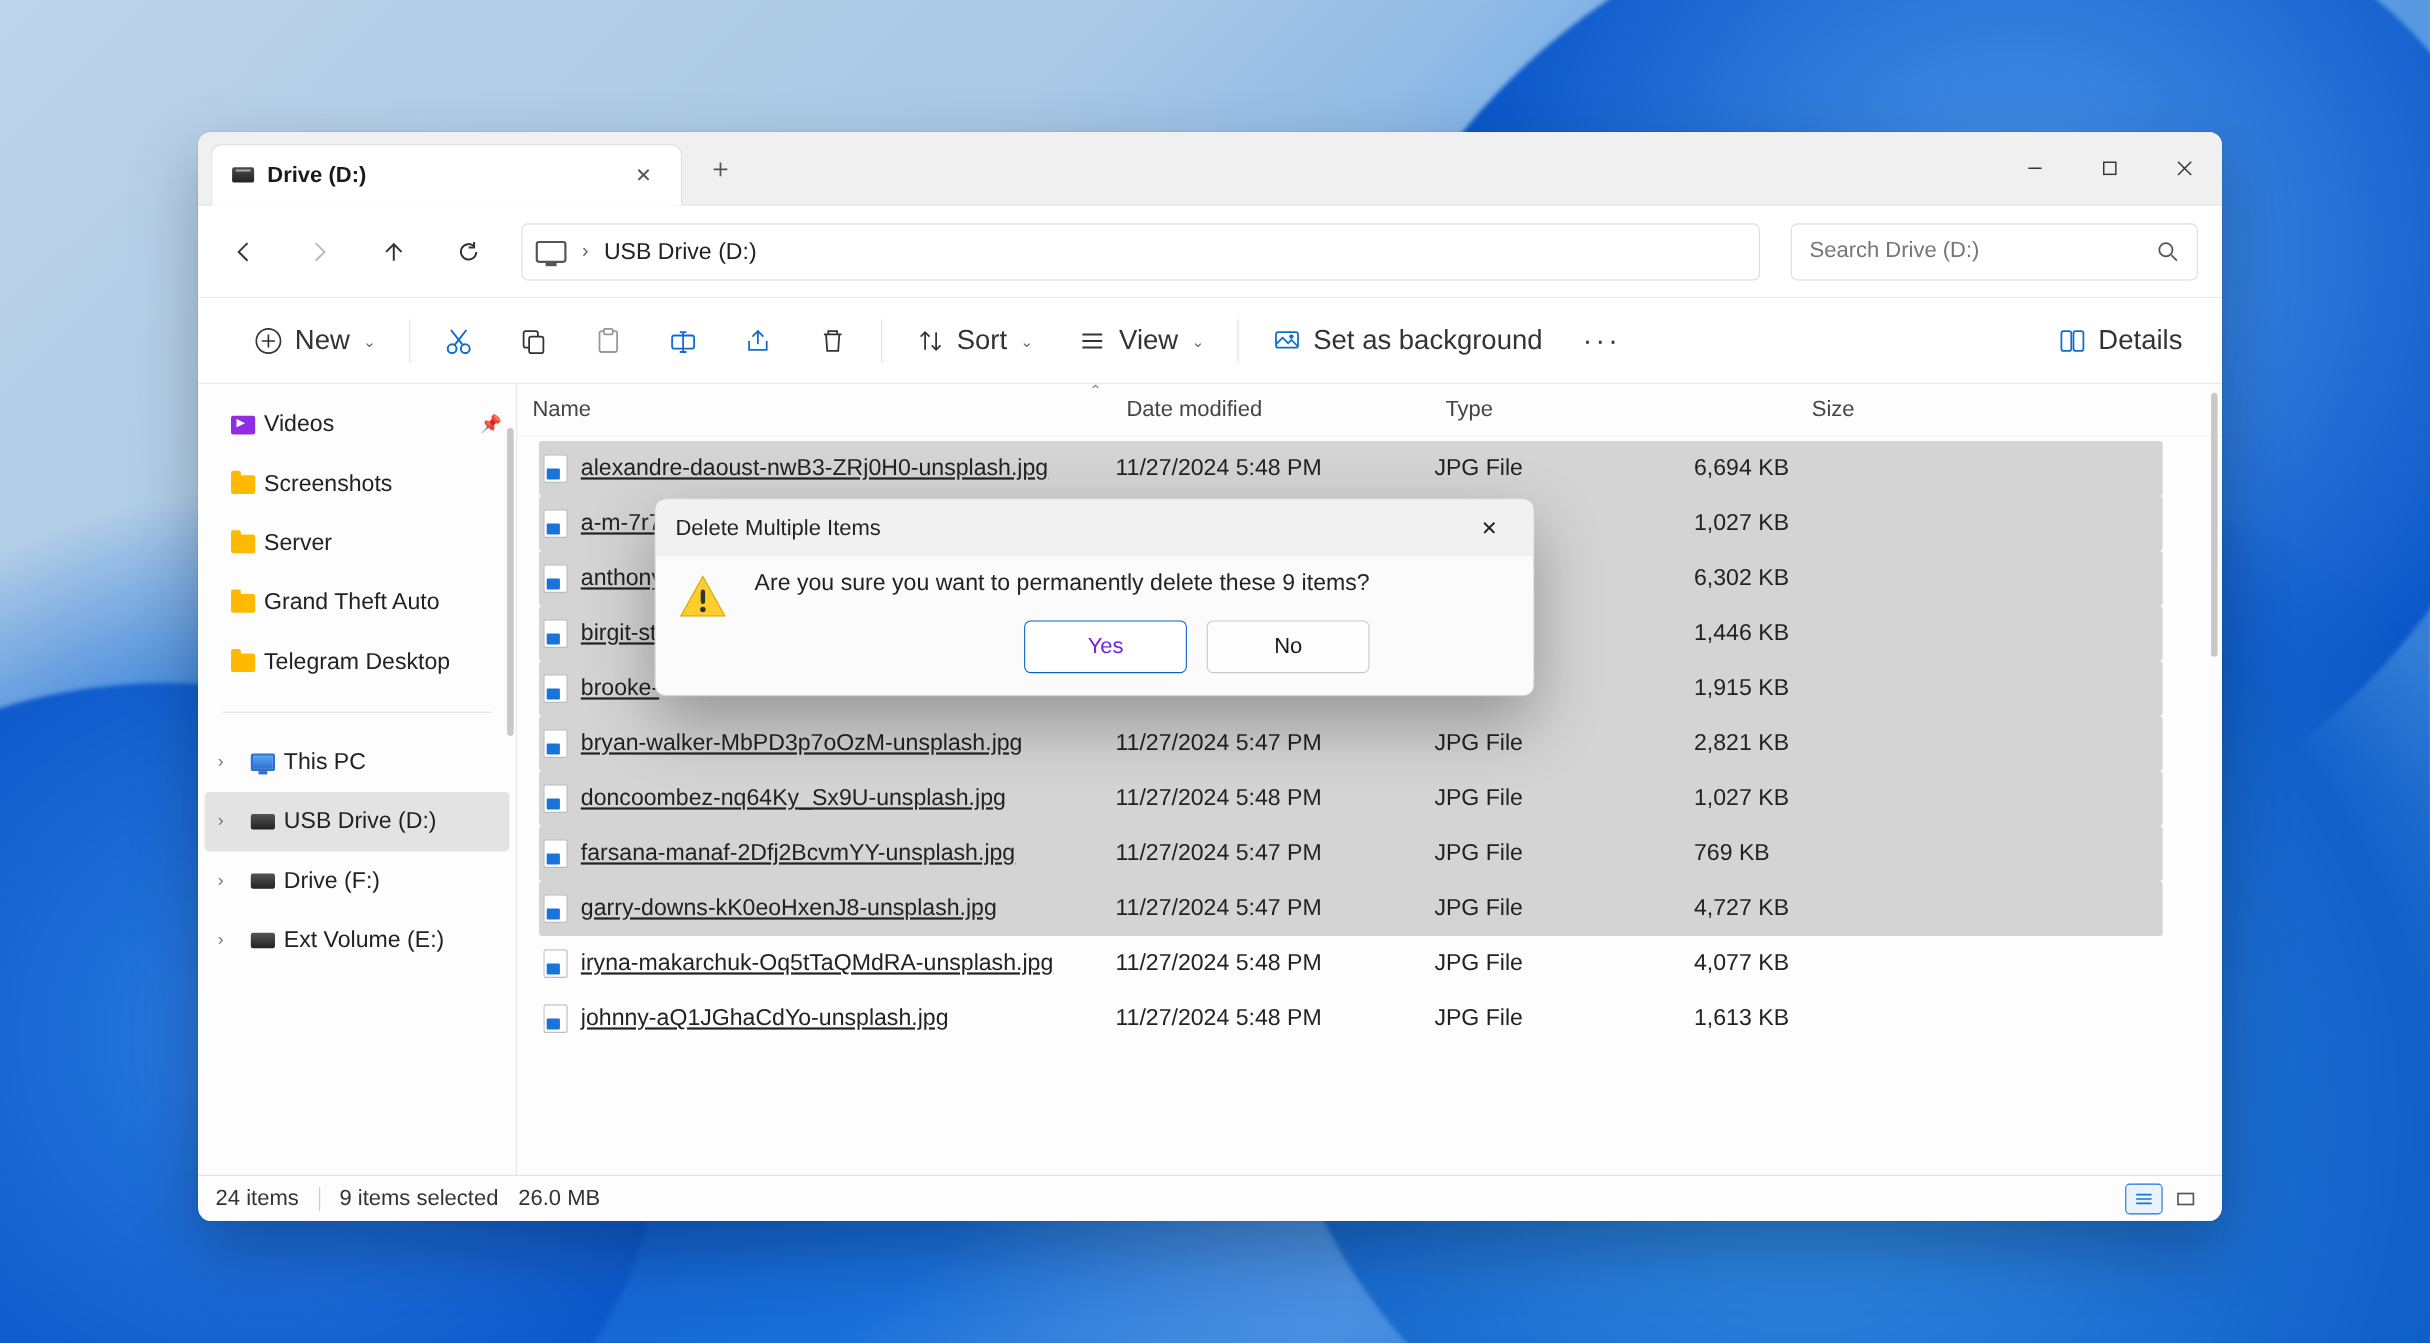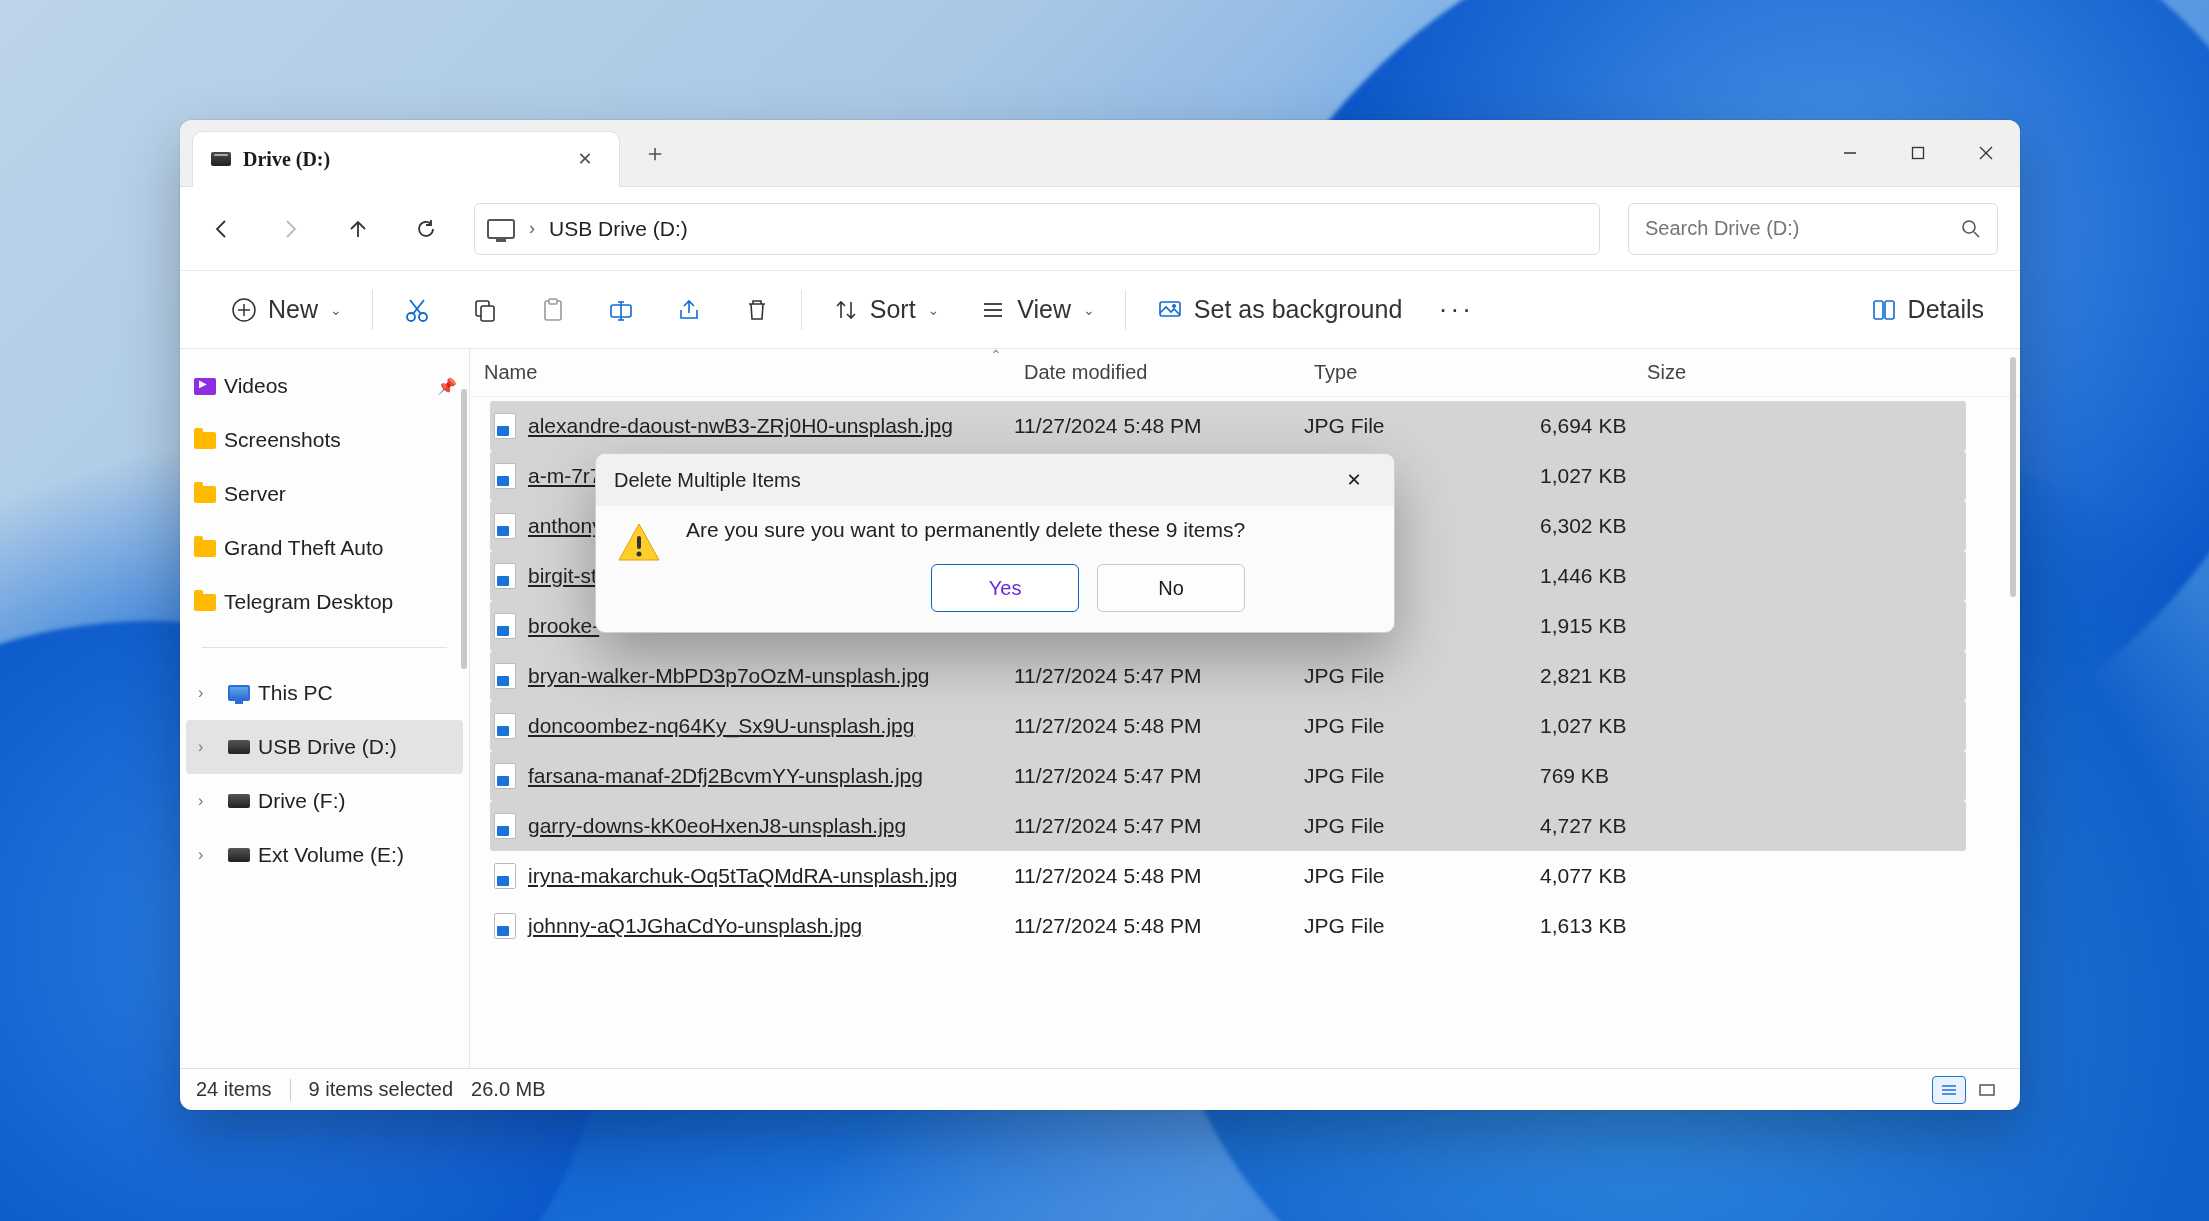--- a/index.html
+++ b/index.html
@@ -24,21 +24,21 @@
   position: absolute;
   left: 180px; top: 120px;
   width: 1840px; height: 990px;
   background: #fdfdfd;
   border-radius: 12px;
   box-shadow: 0 25px 60px rgba(0,0,0,0.25), 0 0 0 1px rgba(0,0,0,0.05);
   display: flex; flex-direction: column;
   overflow: hidden;
 }
 
-.titlebar { height: 67px; background: #f0f0f0; border-bottom: 1px solid #e0e0e0; display:flex; align-items:center;font-family:Liberation Serif, serif; }
+.titlebar { height: 67px; background: #f0f0f0; border-bottom: 1px solid #e0e0e0; display:flex; align-items:center; }
 .tab { margin-left:12px; height:56px; margin-top:11px; background:#fff; border-radius:10px 10px 0 0; display:flex; align-items:center; padding:0 14px 0 18px; gap:12px; min-width:428px; border:1px solid #e0e0e0; border-bottom:none; }
 .drive-icon-sm { width:20px; height:14px; background:linear-gradient(#4a4a4a,#222); border-radius:2px; position:relative; }
 .drive-icon-sm::after{ content:""; position:absolute; top:2px; left:3px; right:3px; height:2px; background:#aaa; border-radius:1px; }
 .tab-title { font-size:20px; font-weight:600; }
 .tab-close { margin-left:auto; width:40px; height:40px; display:flex; align-items:center; justify-content:center; font-size:18px; color:#555; border-radius:4px; }
 .new-tab { width:42px; height:42px; display:flex; align-items:center; justify-content:center; font-size:24px; color:#555; margin-left:14px; }
 .win-btn { width:68px; height:46px; display:flex; align-items:center; justify-content:center; color:#333; }
 .win-ctrl { margin-left:auto; display:flex; }
 
 .addrbar { height:84px; background:#fff; display:flex; align-items:center; gap:28px; padding:0 22px; border-bottom:1px solid #e8e8e8; }
@@ -58,21 +58,21 @@
 .tb-sep { width:1px; height:40px; background:#e0e0e0; }
 .tb-btn { display:flex; align-items:center; gap:10px; height:44px; padding:0 6px; border-radius:4px; color:#333; }
 .tb-icon { width:28px; height:28px; display:flex; align-items:center; justify-content:center; font-size:22px; }
 .tb-label{ font-size:25px; }
 .tb-chev { font-size:14px; color:#666; margin-left:2px; }
 .tb-right{ margin-left:auto; display:flex; align-items:center; gap:30px; padding-right:10px; }
 svg { display:block; }
 
 .body { flex:1; display:flex; min-height:0; }
 .sidebar { width:290px; border-right:1px solid #e8e8e8; padding-top:10px; overflow:hidden; position:relative; }
-.sb-item { height:54px; display:flex; align-items:center; gap:8px; padding:0 12px 0 14px; font-size:21px; color:#222; white-space:nowrap; }
+.sb-item { height:54px; display:flex; align-items:center; gap:8px; padding:0 12px 0 30px; font-size:21px; color:#222; white-space:nowrap; }
 .sb-item.pinned .pin { margin-left:auto; color:#777; font-size:16px; }
 .sb-icon { width:24px; height:24px; flex-shrink:0; }
 .folder-ic { width:22px; height:17px; background:#ffb900; border-radius:2px; position:relative; }
 .folder-ic::before{ content:""; position:absolute; top:-4px; left:0; width:9px; height:5px; background:#ffb900; border-radius:2px 2px 0 0; }
 .sb-sep { height:1px; background:#e0e0e0; margin:18px 22px; }
 .sb-item .exp { width:18px; font-size:16px; color:#777; margin-right:4px; }
 .sb-tree .sb-item{ padding-left:18px; }
 .sb-item.sel{ background:#e3e3e3; border-radius:4px; margin:0 6px; padding-left:12px; }
 .pc-mini { width:22px; height:16px; border:2px solid #2f6fd0; border-radius:2px; background:linear-gradient(#5aa5f0,#2f6fd0); position:relative; }
 .pc-mini::after{ content:""; position:absolute; bottom:-5px; left:5px; width:8px; height:3px; background:#2f6fd0; }

